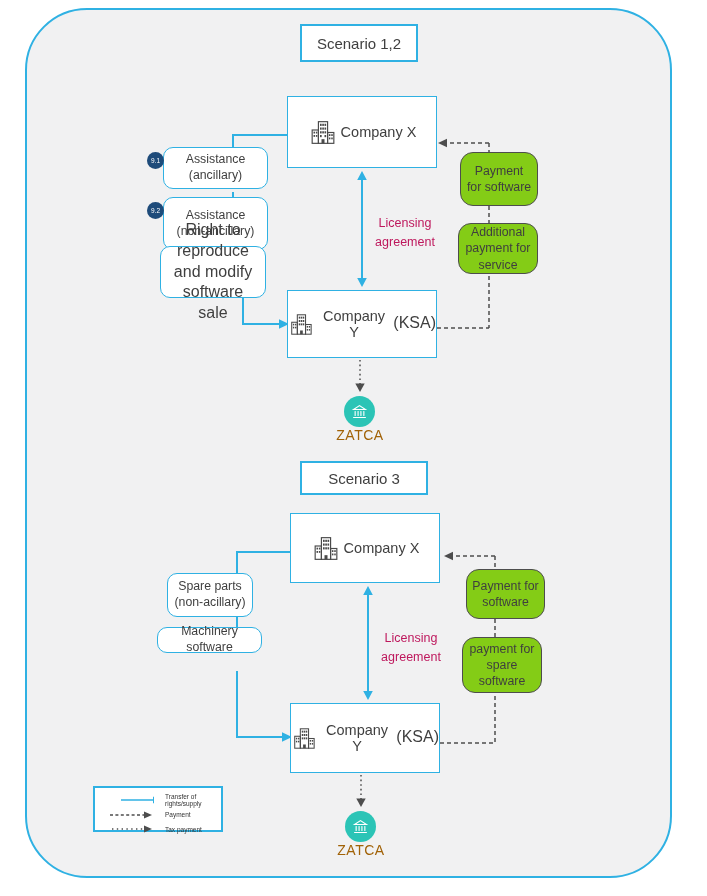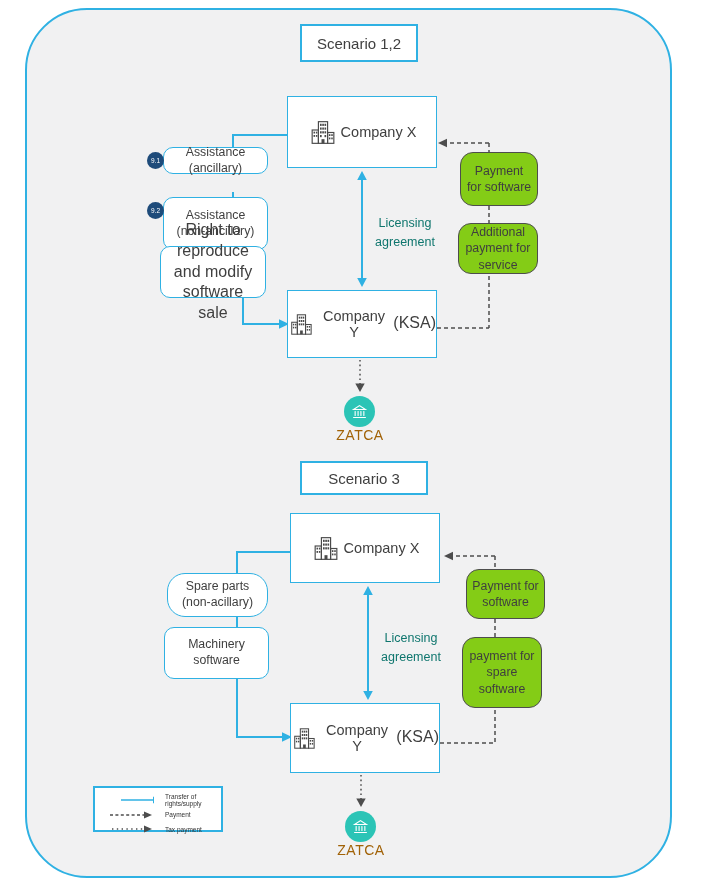--- a/index.html
+++ b/index.html
@@ -11,21 +11,21 @@
             font-size:15px;color:#3f3f3f;z-index:3;}
   .node{border:1.7px solid #2fb1e3;background:#fff;display:flex;flex-direction:row;align-items:center;
         justify-content:center;gap:3px;font-size:14.5px;z-index:3;text-align:center;}
   .node .l2{font-size:16px;}
   .sidebox{border:1.6px solid #2fb1e3;border-radius:10px;background:#fff;display:flex;align-items:center;
            justify-content:center;text-align:center;font-size:12.3px;line-height:1.3;z-index:3;padding:2px 6px;}
   .paybox{border:1.5px solid #4d4d4d;border-radius:13px;background:#84cc16;display:flex;align-items:center;
           justify-content:center;text-align:center;font-size:12.3px;line-height:1.32;z-index:4;padding:2px 5px;}
   .badge{width:17px;height:17px;border-radius:50%;background:#1e4b7a;color:#fff;font-size:6.5px;
          display:flex;align-items:center;justify-content:center;z-index:5;}
-  .lic{color:#0f766e;font-size:12.5px;text-align:center;line-height:1.5;z-index:3;}
+  .lic{color:#be185d;font-size:12.5px;text-align:center;line-height:1.5;z-index:3;}
   .zcircle{width:31px;height:31px;border-radius:50%;background:#2bc4b6;display:flex;align-items:center;
            justify-content:center;z-index:3;}
   .zlabel{width:70px;text-align:center;font-size:14px;letter-spacing:0.5px;color:#a16207;z-index:3;}
   .legend{border:2px solid #2fb1e3;background:#fff;z-index:3;padding:7px 0 4px 13px;display:flex;
           flex-direction:column;gap:4.5px;}
   .legrow{display:flex;align-items:center;height:10px;}
   .legrow .lab{font-size:6.5px;color:#333;margin-left:11px;}
 </style>
 </head>
 <body>
@@ -109,21 +109,21 @@
       <rect x="25.1" y="18" width="1.8" height="2.2"></rect>
         <rect x="27.9" y="18" width="1.8" height="2.2"></rect>
       <rect x="25.1" y="22" width="1.8" height="2.2"></rect>
         <rect x="27.9" y="22" width="1.8" height="2.2"></rect>
     </g>
   </svg>
   <div>Company X</div>
 </div>
 
 <div class="abs badge" style="left:147px;top:152px;">9.1</div>
-<div class="abs sidebox" style="left:163px;top:147px;width:105px;height:27px;">Assistance (ancillary)</div>
+<div class="abs sidebox" style="left:163px;top:147px;width:105px;height:42px;">Assistance (ancillary)</div>
 
 <div class="abs badge" style="left:147px;top:202px;">9.2</div>
 <div class="abs sidebox" style="left:163px;top:197px;width:105px;height:53px;">Assistance (non-ancillary)</div>
 
 <div class="abs sidebox" style="left:160px;top:246px;width:106px;height:52px;font-size:16px;">Right to reproduce and modify software sale</div>
 
 <div class="abs lic" style="left:374px;top:214px;width:62px;">Licensing agreement</div>
 
 <div class="abs paybox" style="left:460px;top:152px;width:78px;height:54px;">Payment for software</div>
 <div class="abs paybox" style="left:458px;top:223px;width:80px;height:51px;">Additional payment for service</div>
@@ -198,27 +198,27 @@
         <rect x="9.4" y="19" width="1.8" height="2.2"></rect>
       <rect x="25.1" y="18" width="1.8" height="2.2"></rect>
         <rect x="27.9" y="18" width="1.8" height="2.2"></rect>
       <rect x="25.1" y="22" width="1.8" height="2.2"></rect>
         <rect x="27.9" y="22" width="1.8" height="2.2"></rect>
     </g>
   </svg>
   <div>Company X</div>
 </div>
 
-<div class="abs sidebox" style="left:167px;top:573px;width:101px;height:44px;border-radius:18px;">Spare parts (non-acillary)</div>
-<div class="abs sidebox" style="left:164px;top:627px;width:105px;height:52px;">Machinery software</div>
+<div class="abs sidebox" style="left:167px;top:573px;width:86px;height:44px;">Spare parts (non-acillary)</div>
+<div class="abs sidebox" style="left:157px;top:627px;width:105px;height:26px;">Machinery software</div>
 
 <div class="abs lic" style="left:380px;top:629px;width:62px;">Licensing agreement</div>
 
 <div class="abs paybox" style="left:466px;top:569px;width:79px;height:50px;">Payment for software</div>
-<div class="abs paybox" style="left:462px;top:637px;width:80px;height:71px;">payment for spare software</div>
+<div class="abs paybox" style="left:462px;top:637px;width:80px;height:56px;">payment for spare software</div>
 
 <div class="abs node" style="left:290px;top:703px;width:150px;height:70px;">
   <svg width="28" height="25" viewBox="0 0 36 32">
     <g fill="none" stroke="#4a4a4a" stroke-width="1.4">
       <rect x="12.5" y="3" width="11" height="26"></rect>
       <rect x="5" y="13" width="7.5" height="16"></rect>
       <rect x="23.5" y="16" width="7.5" height="13"></rect>
     </g>
     <g fill="#4a4a4a">
       <rect x="14.4" y="5.5" width="2" height="2.6"></rect>

